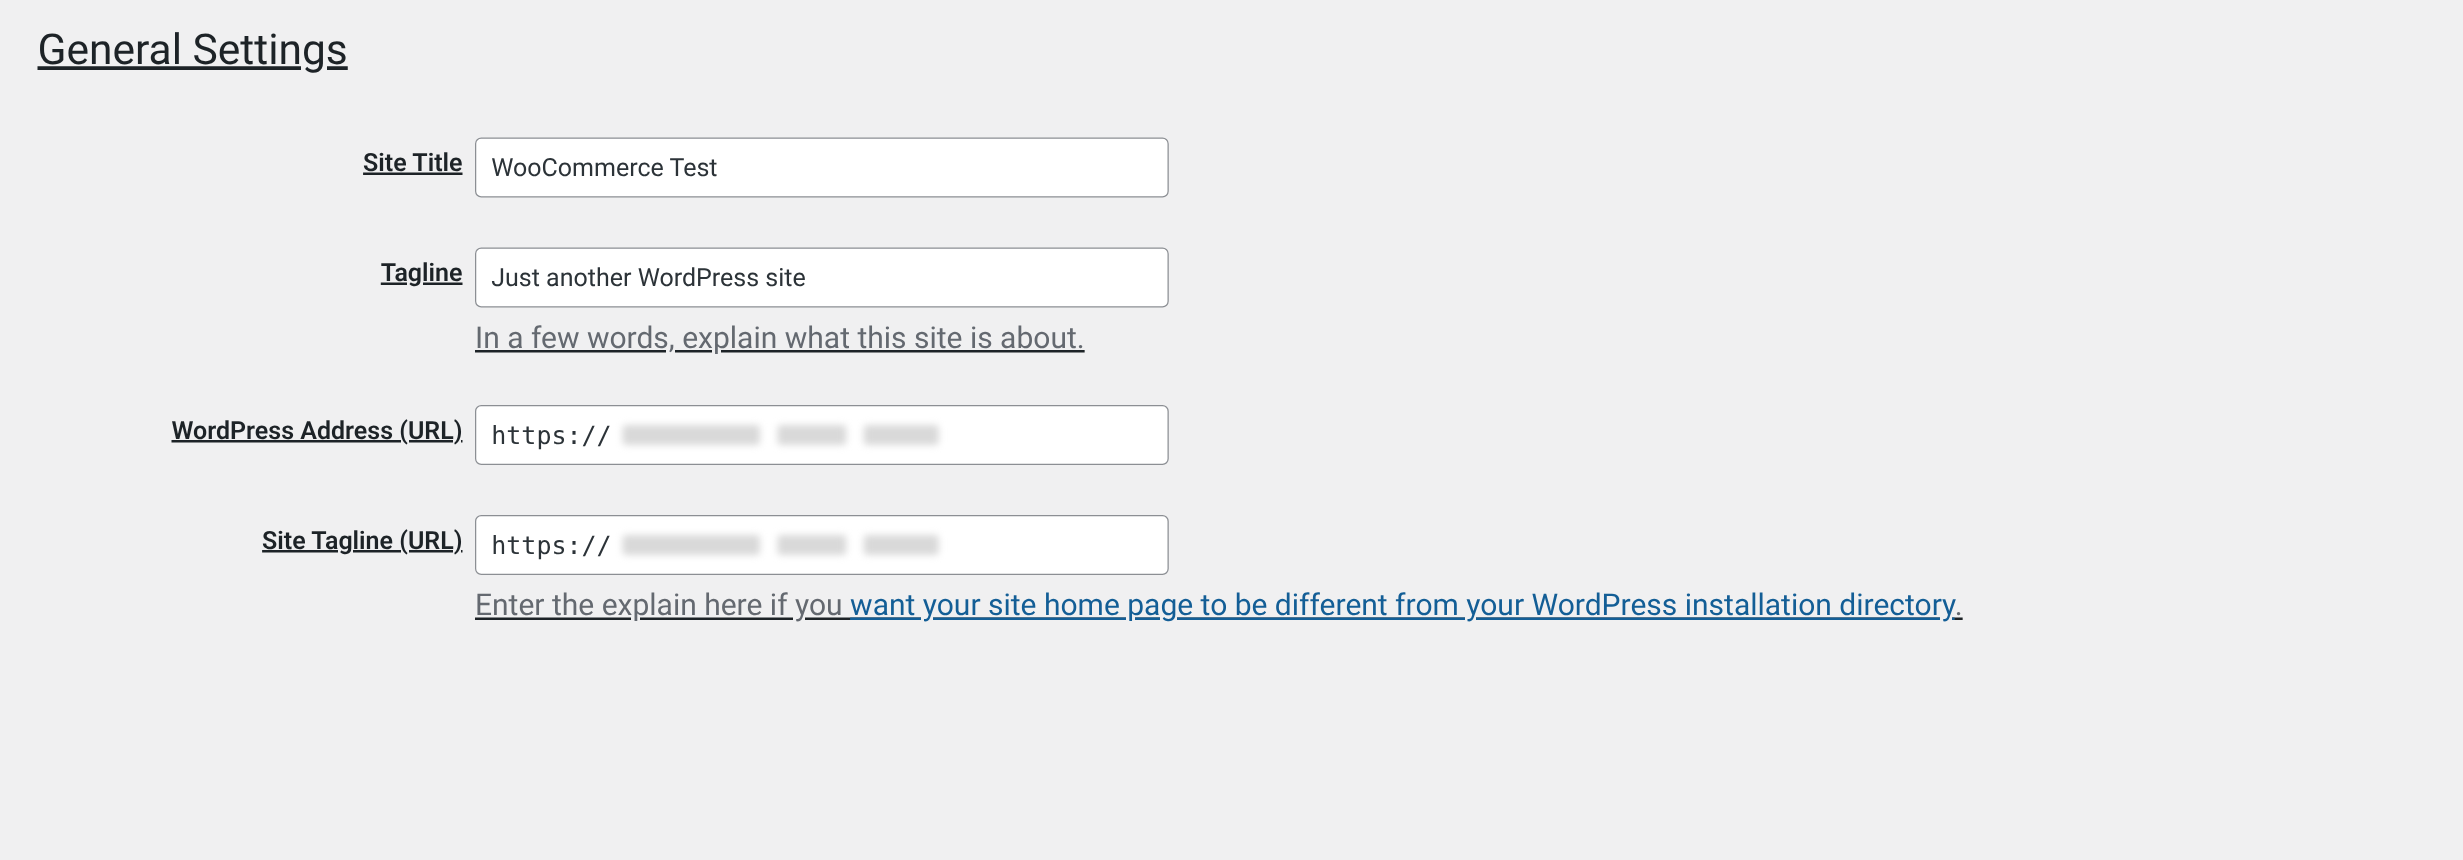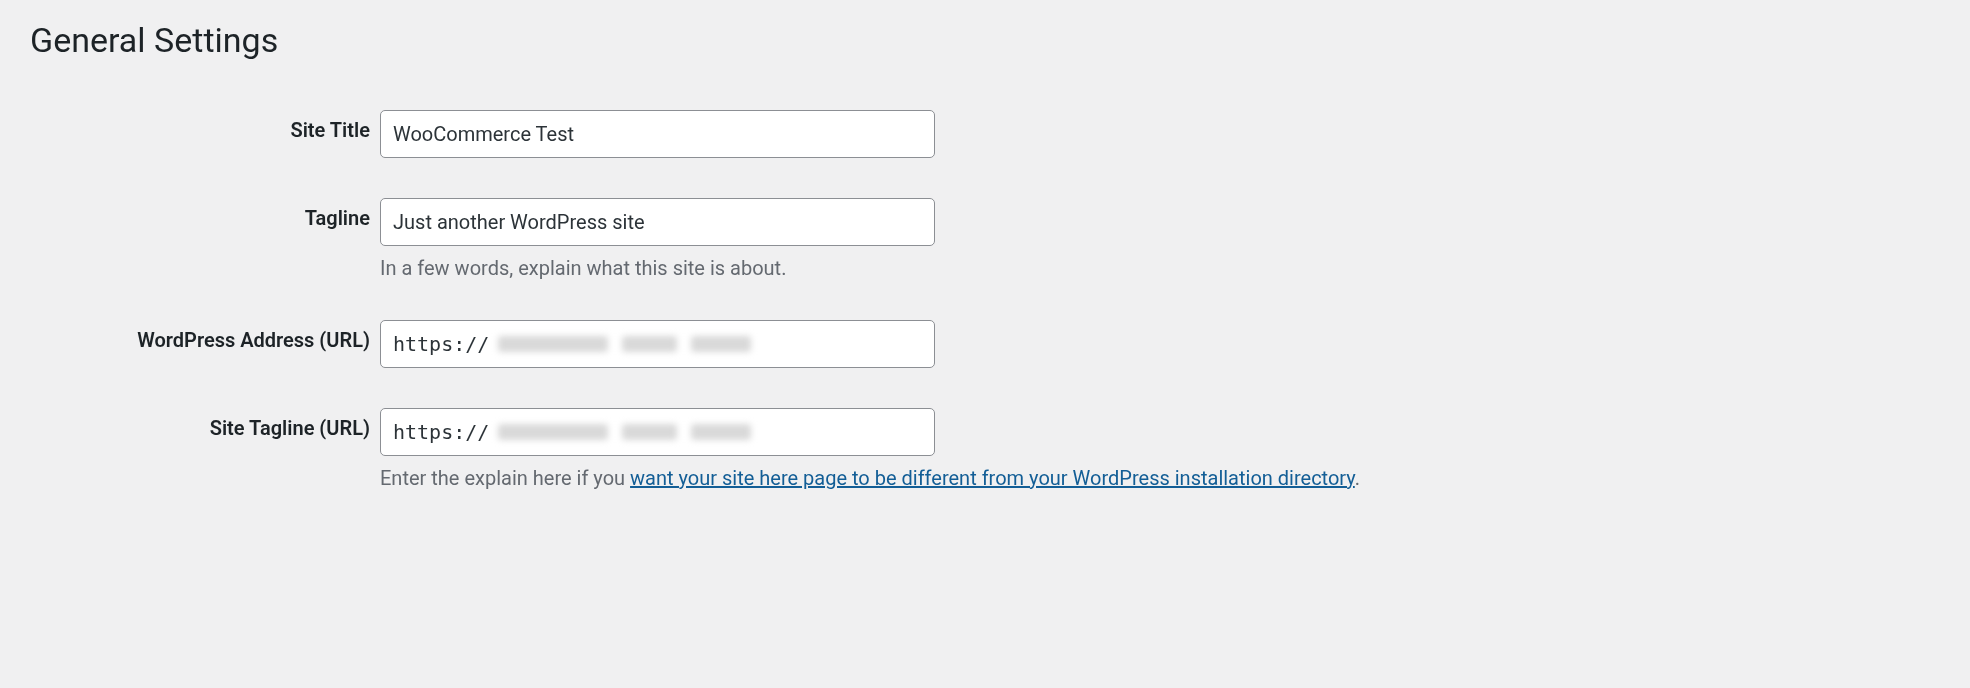--- a/index.html
+++ b/index.html
@@ -6,20 +6,21 @@
   html, body {
     margin: 0;
     padding: 0;
     background: #f0f0f1;
     font-family: -apple-system, BlinkMacSystemFont, "Segoe UI", Roboto, "Helvetica Neue", Arial, sans-serif;
     color: #1d2327;
   }
   .wrap {
     padding: 20px 30px 30px 30px;
     width: 1970px;
+    text-decoration: underline;
   }
   h1 {
     font-size: 34px;
     font-weight: 400;
     margin: 0 0 30px 0;
     color: #1d2327;
   }
   table.form-table {
     border-collapse: collapse;
     width: 100%;
@@ -48,21 +49,21 @@
     color: #2c3338;
     outline: none;
     font-family: inherit;
   }
   input.url-field {
     font-family: ui-monospace, SFMono-Regular, "SF Mono", Menlo, Consolas, monospace;
     font-size: 20px;
   }
   p.description {
     margin: 10px 0 0 0;
-    font-size: 20px;
+    font-size: 24px;
     color: #646970;
   }
   p.description a {
     color: #135e96;
     text-decoration: underline;
   }
   .redacted {
     display: inline-block;
     background: #d9d9d9;
     filter: blur(3px);
@@ -128,20 +129,20 @@
         <td>
           <div class="url-wrapper">
             <input type="text" class="url-field" value="https://" style="">
             <div class="url-overlay">
               <span class="redacted" style="width:110px"></span>
               <span class="redacted" style="width:55px"></span>
               <span class="redacted" style="width:60px"></span>
             </div>
           </div>
           <p class="description">
-            <span>Enter the explain here if you </span><a href="#">want your site here page to be different from your WordPress installation directory</a><span>.</span>
+            <span>Enter the explain here if you </span><a href="#">want your site home page to be different from your WordPress installation directory</a><span>.</span>
           </p>
         </td>
       </tr>
 
     </tbody>
   </table>
 </div>
 
 </body></html>

